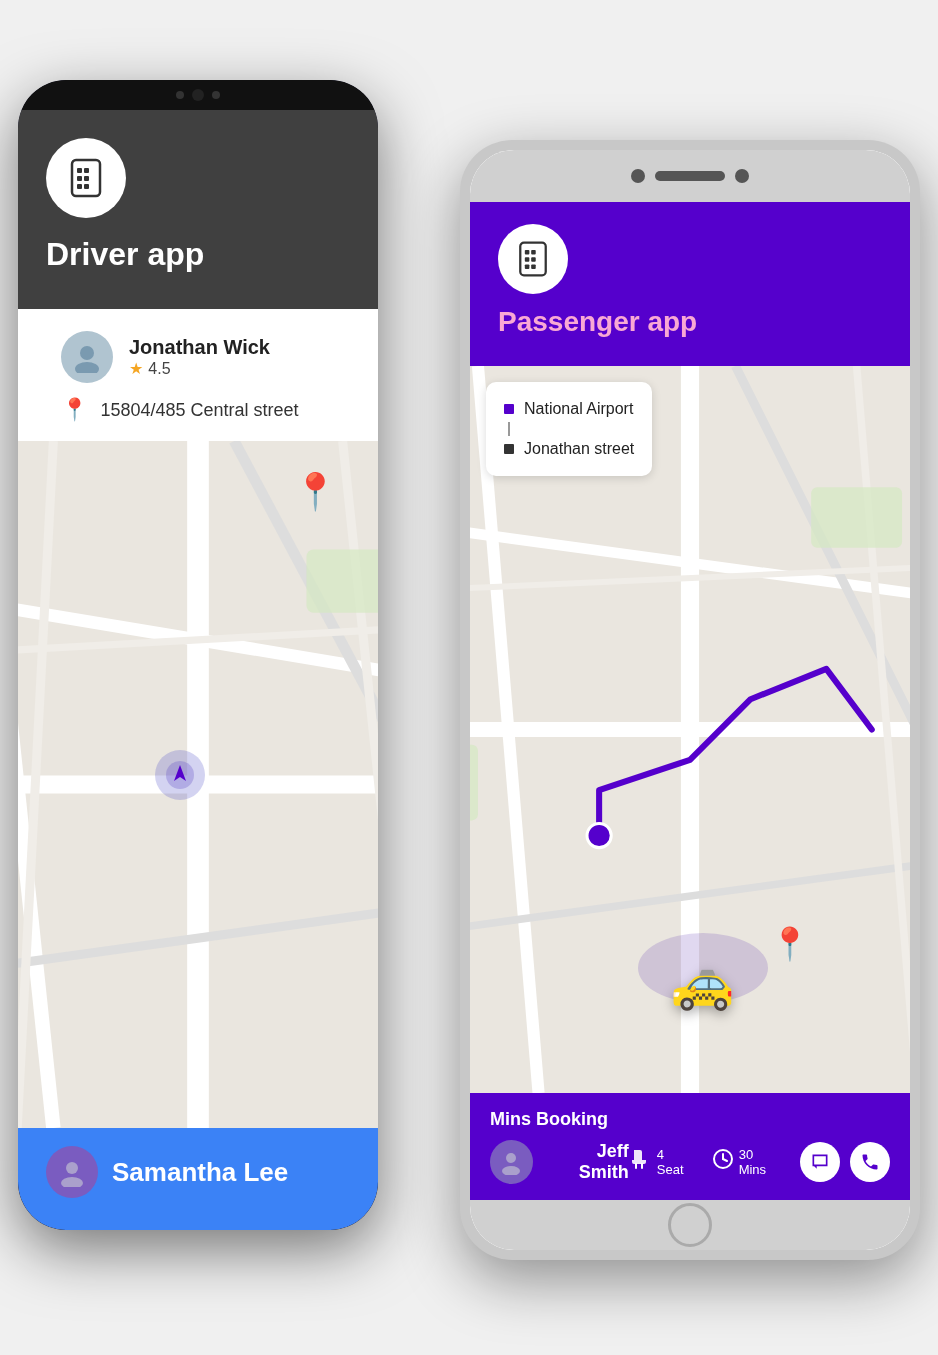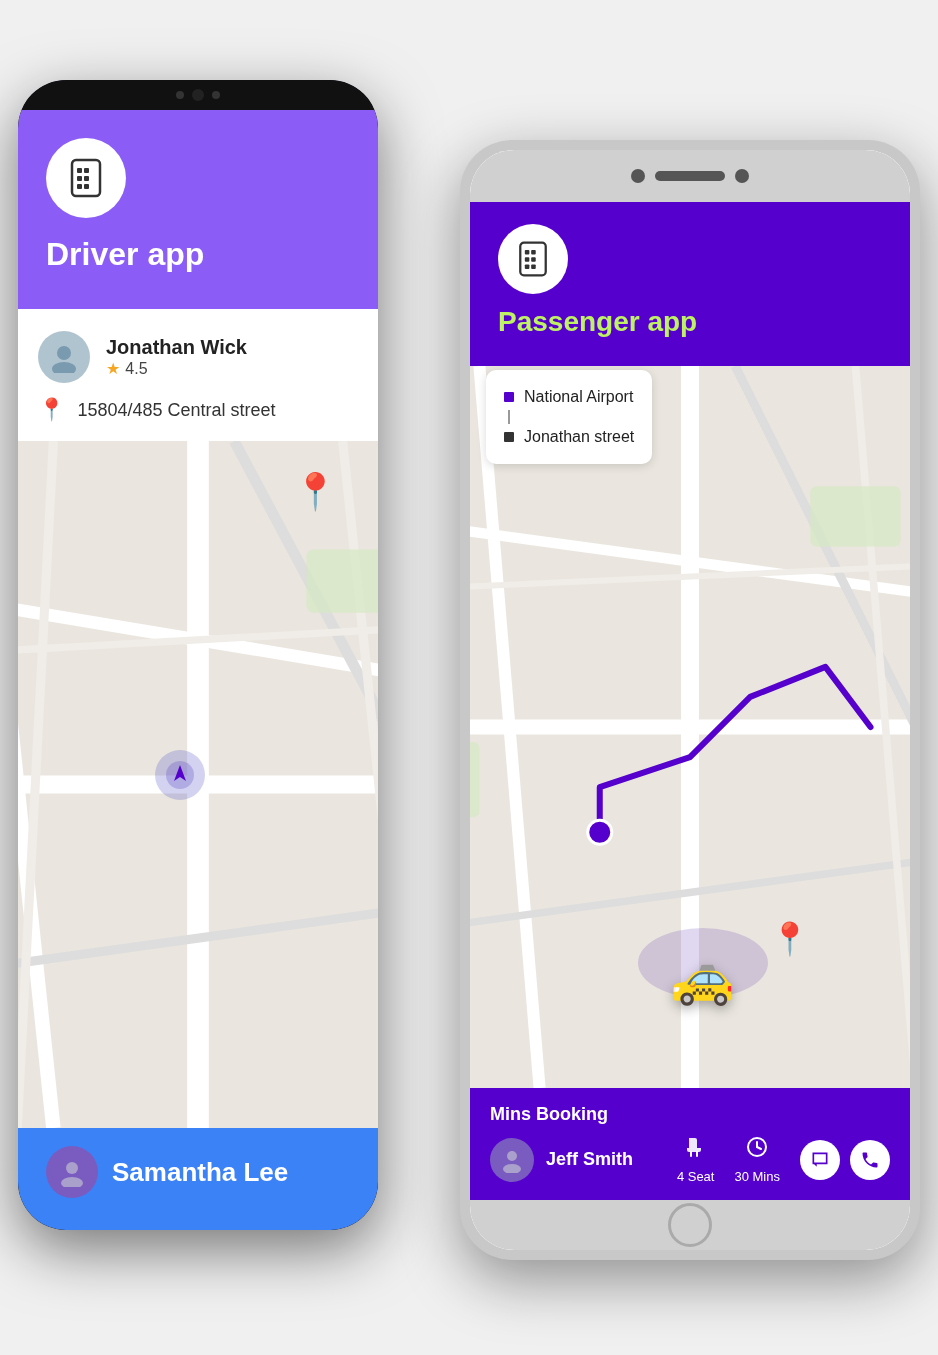--- a/index.html
+++ b/index.html
@@ -42,40 +42,40 @@
       display: flex;
       align-items: center;
       justify-content: center;
       gap: 8px;
       padding: 0 20px;
     }
     .driver-phone-notch-bar .dot { width: 8px; height: 8px; background: #333; border-radius: 50%; }
     .driver-phone-notch-bar .cam { width: 12px; height: 12px; background: #222; border-radius: 50%; }
 
     .driver-purple-section {
-      background: #8b5cf6;
+      background: #404040;
       padding: 28px 28px 36px;
       flex-shrink: 0;
     }
     .driver-app-icon {
       width: 80px; height: 80px;
       background: white;
       border-radius: 50%;
       display: flex; align-items: center; justify-content: center;
       margin-bottom: 18px;
     }
     .driver-app-title {
       color: white;
       font-size: 32px;
       font-weight: 800;
     }
 
     .driver-white-section {
       background: white;
-      padding: 22px 20px 18px;
+      padding: 22px 43px 18px;
       flex-shrink: 0;
     }
     .driver-user-row {
       display: flex;
       align-items: center;
       gap: 16px;
       margin-bottom: 14px;
     }
     .driver-avatar {
       width: 52px; height: 52px;
@@ -184,35 +184,35 @@
       flex-shrink: 0;
     }
     .passenger-app-icon {
       width: 70px; height: 70px;
       background: white;
       border-radius: 50%;
       display: flex; align-items: center; justify-content: center;
       margin-bottom: 12px;
     }
     .passenger-app-title {
-      color: #bef264;
+      color: #f9a8d4;
       font-size: 28px;
       font-weight: 800;
     }
 
     
     .passenger-map {
       flex: 1;
       background: #e8e8e0;
       position: relative;
       overflow: hidden;
     }
     .route-card {
       position: absolute;
-      top: 4px;
+      top: 16px;
       left: 16px;
       background: white;
       border-radius: 10px;
       padding: 14px 18px;
       box-shadow: 0 2px 10px rgba(0,0,0,0.15);
       z-index: 10;
     }
     .route-item {
       display: flex;
       align-items: center;
@@ -272,21 +272,21 @@
       border-radius: 50%;
       display: flex; align-items: center; justify-content: center;
       font-size: 16px;
     }
     .taxi-stats {
       display: flex;
       gap: 20px;
     }
     .taxi-stat {
       display: flex;
-      flex-direction: column;
+      flex-direction: row;
       align-items: center;
       gap: 4px;
     }
     .taxi-stat-icon { font-size: 22px; color: white; }
     .taxi-stat-label { color: white; font-size: 13px; }
 
     .iphone-home-indicator {
       background: #d0d0d0;
       height: 50px;
       border-radius: 0 0 44px 44px;

